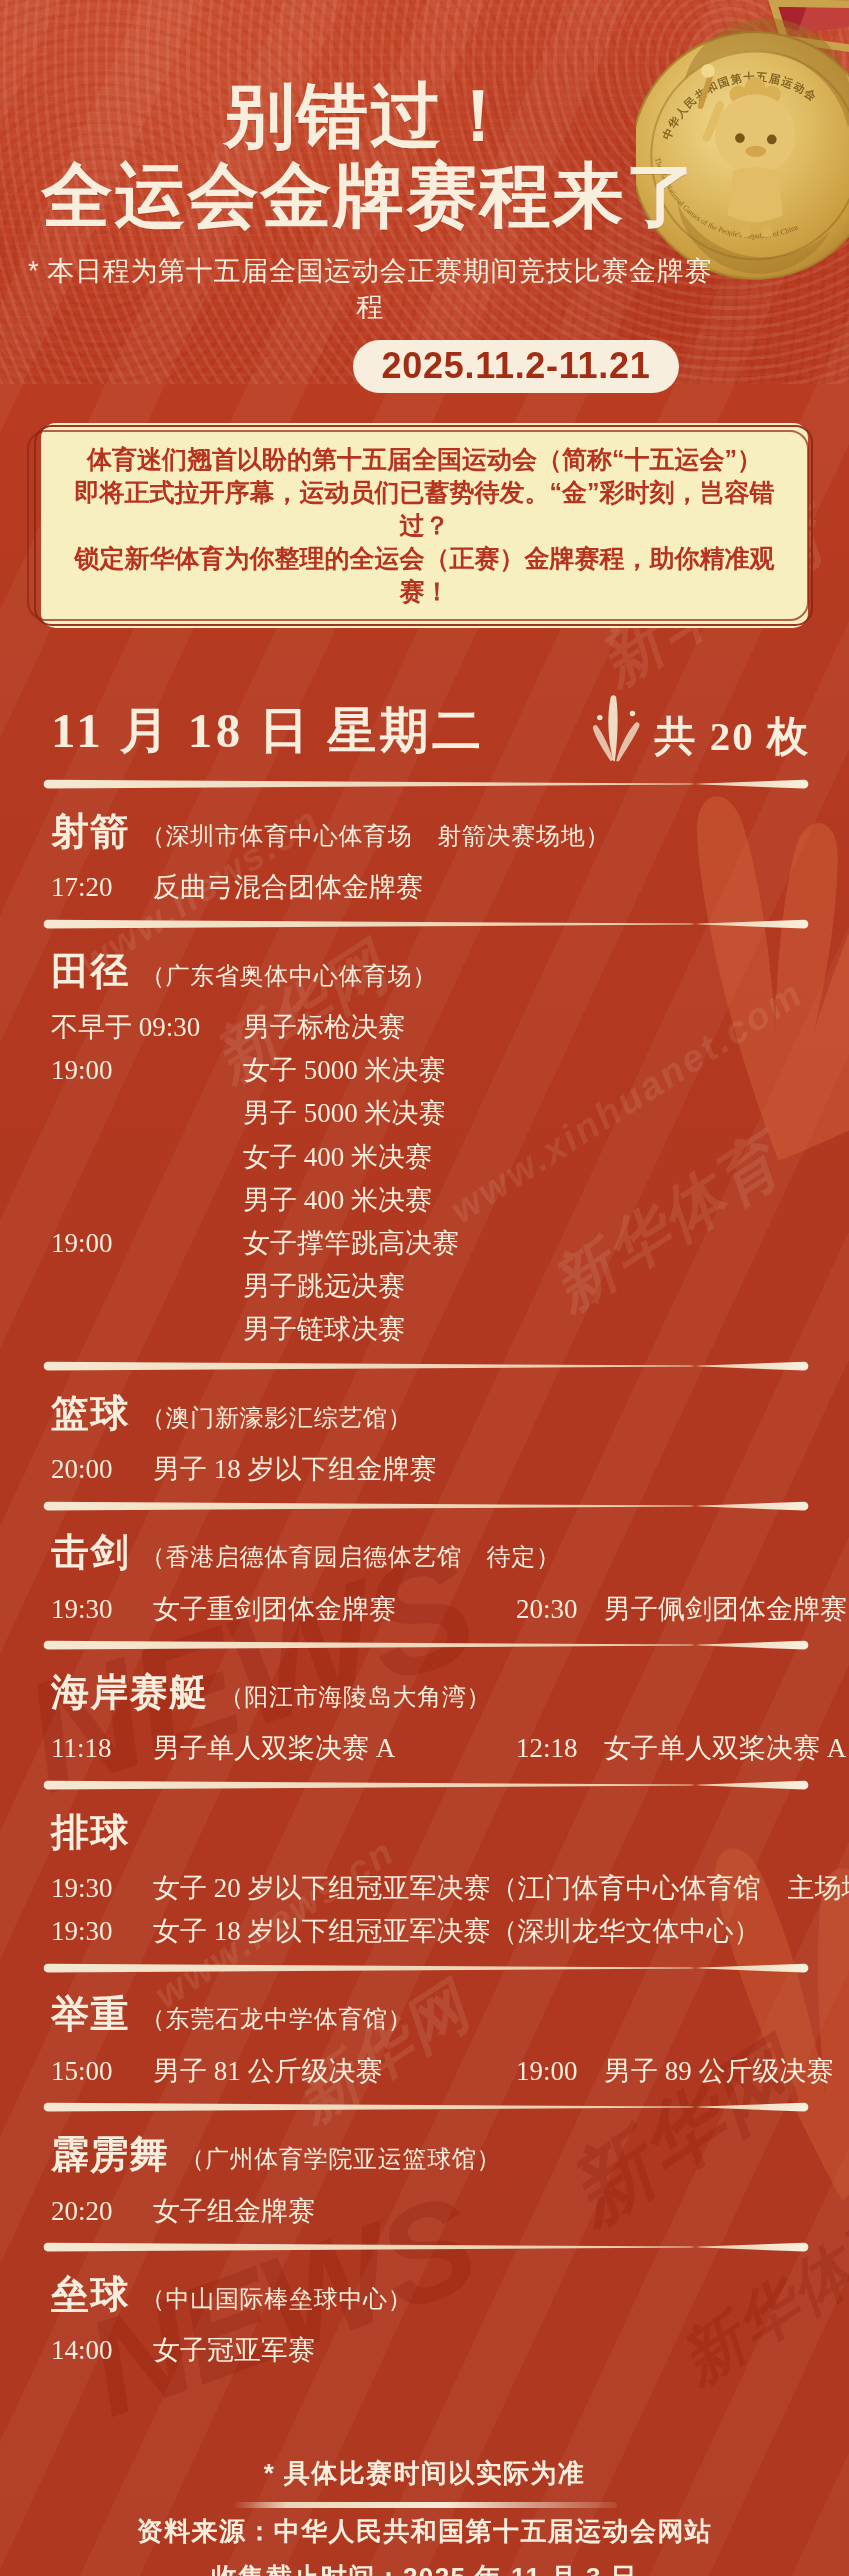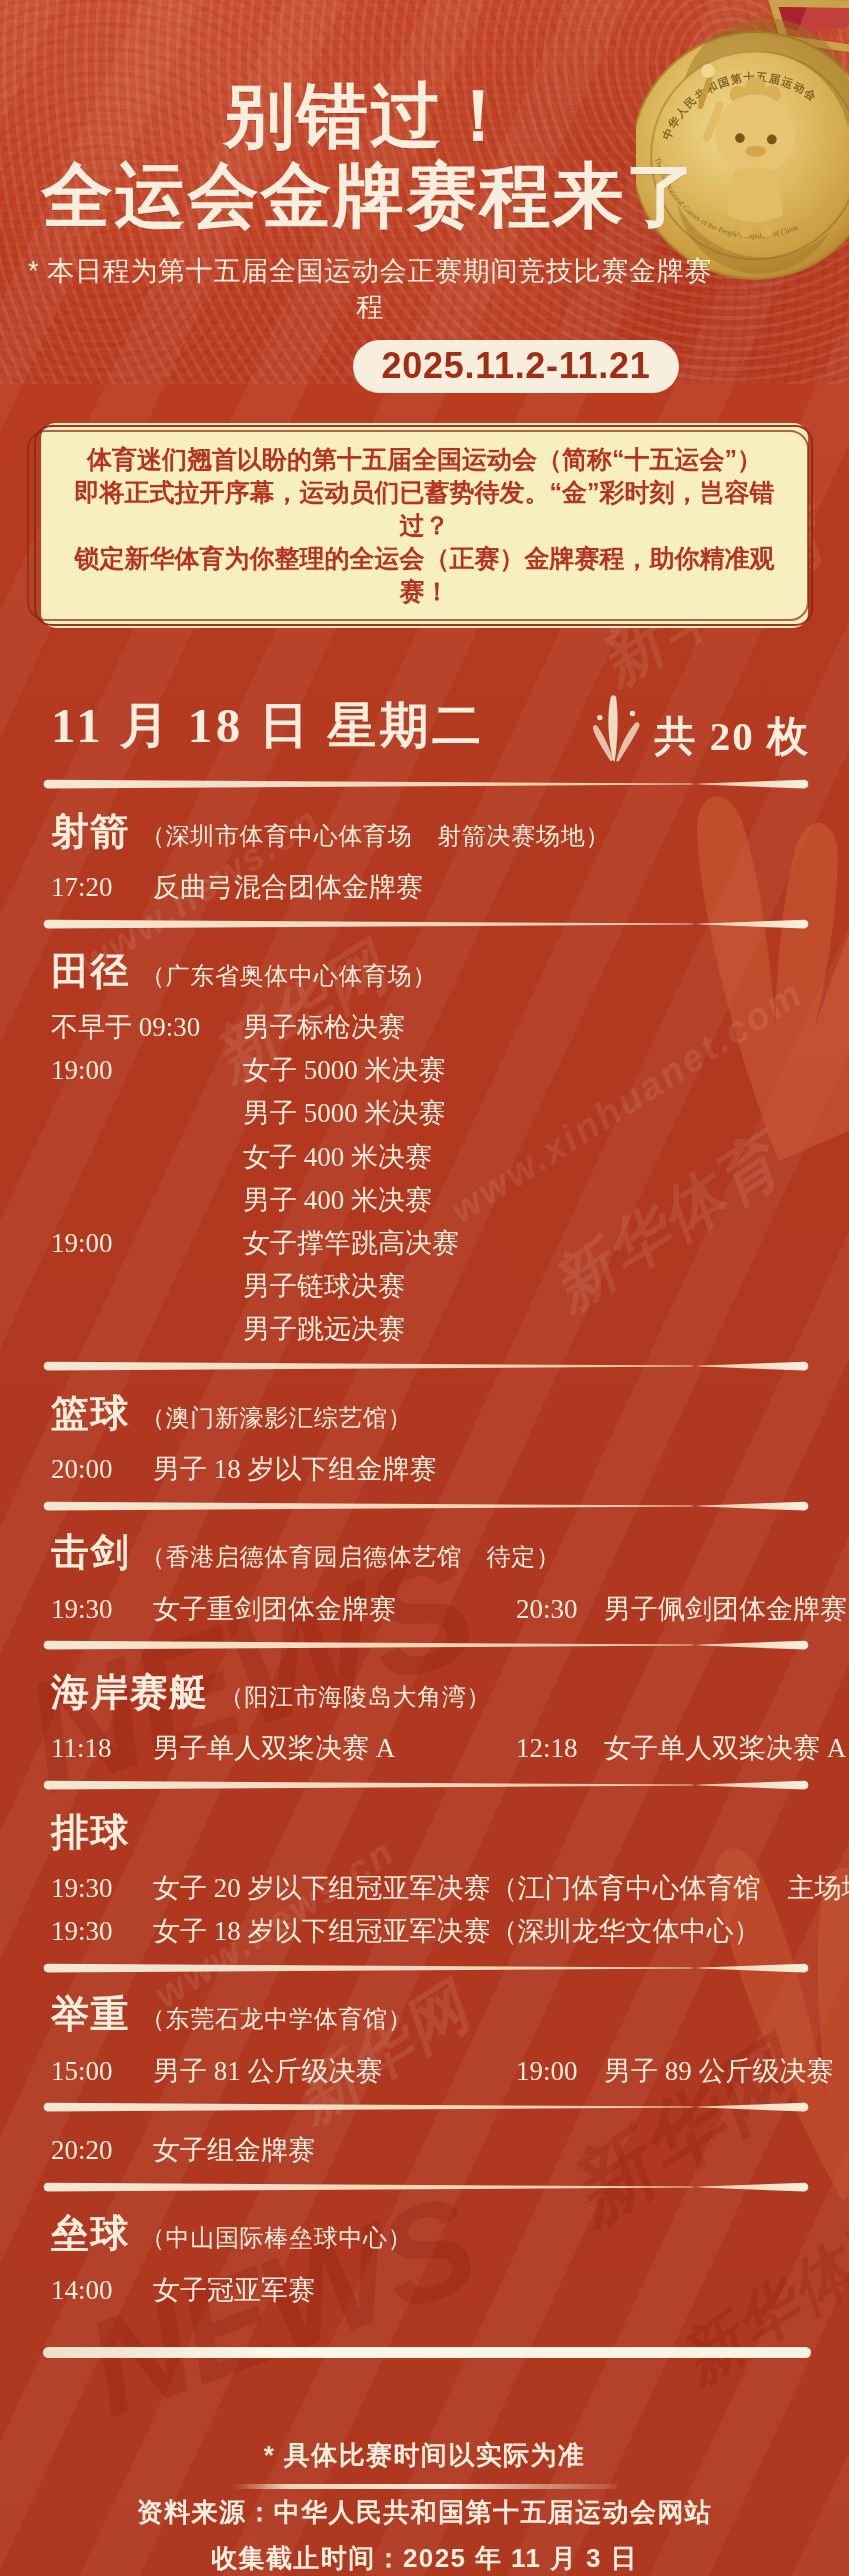--- a/index.html
+++ b/index.html
@@ -38,21 +38,21 @@
 
   
   .card{position:relative;z-index:2;margin:30px 41px 0;background:var(--card-bg);border-radius:15px;
     padding:20.4px 12.2px;text-align:center;color:var(--card-text);font-weight:700;font-size:25px;line-height:33px}
   .card::before{content:"";position:absolute;inset:2.7px -4.8px 2.7px -7.5px;border:2px solid rgba(143,39,21,.92);
     border-radius:17.7px;pointer-events:none}
   .card::after{content:"";position:absolute;inset:7.5px -1.4px 7.5px -13.6px;border:2px solid rgba(143,39,21,.7);
     border-radius:19px;pointer-events:none}
 
   
-  .day{position:relative;z-index:2;display:flex;justify-content:space-between;
+  .day{position:relative;z-index:2;display:flex;justify-content:space-between;align-items:flex-end;
     margin:65px 39px 8.2px 51px;color:var(--cream);font-family:"Liberation Serif","DejaVu Serif",serif}
   .day-date{font-size:49px;font-weight:700;letter-spacing:3.4px}
   .day-count{display:flex;align-items:flex-end;gap:13px;font-size:41px;font-weight:700;letter-spacing:2px}
   .spark{width:49px;height:71px;flex:0 0 auto}
 
   
   .divider{position:relative;z-index:2;margin:13.6px 39px 20.4px 42px}
   .divider svg{display:block;width:100%;height:10.2px}
   .date-divider{margin-top:6.8px}
 
@@ -262,27 +262,27 @@
         </div>
         <div class="srow">
           <span class="cell only">
             <span class="time">19:00</span>
             <span class="event">女子撑竿跳高决赛</span>
           </span>
         </div>
         <div class="srow">
           <span class="cell only">
             <span class="time"></span>
+            <span class="event">男子跳远决赛</span>
+          </span>
+        </div>
+        <div class="srow">
+          <span class="cell only">
+            <span class="time"></span>
             <span class="event">男子链球决赛</span>
-          </span>
-        </div>
-        <div class="srow">
-          <span class="cell only">
-            <span class="time"></span>
-            <span class="event">男子跳远决赛</span>
           </span>
         </div>
       </section>
       <div class="divider">
         <svg viewBox="0 0 1128 16" preserveAspectRatio="none">
           <path d="M8 1 L952 7.2 L960 8 L952 8.8 L8 15 A7.2 7.2 0 0 1 8 1 Z" fill="url(#divGrad)"></path>
           <path d="M1120 1 L968 7.2 L960 8 L968 8.8 L1120 15 A7.2 7.2 0 0 0 1120 1 Z" fill="url(#divGrad2)"></path>
         </svg>
       </div>
       <section class="sec">
@@ -372,20 +372,21 @@
           </span>
         </div>
       </section>
       <div class="divider">
         <svg viewBox="0 0 1128 16" preserveAspectRatio="none">
           <path d="M8 1 L952 7.2 L960 8 L952 8.8 L8 15 A7.2 7.2 0 0 1 8 1 Z" fill="url(#divGrad)"></path>
           <path d="M1120 1 L968 7.2 L960 8 L968 8.8 L1120 15 A7.2 7.2 0 0 0 1120 1 Z" fill="url(#divGrad2)"></path>
         </svg>
       </div>
       <section class="sec">
+        <div class="sec-head"><span class="sport">霹雳舞</span><span class="venue">（广州体育学院亚运篮球馆）</span></div>
         <div class="srow">
           <span class="cell only">
             <span class="time">20:20</span>
             <span class="event">女子组金牌赛</span>
           </span>
         </div>
       </section>
       <div class="divider">
         <svg viewBox="0 0 1128 16" preserveAspectRatio="none">
           <path d="M8 1 L952 7.2 L960 8 L952 8.8 L8 15 A7.2 7.2 0 0 1 8 1 Z" fill="url(#divGrad)"></path>

